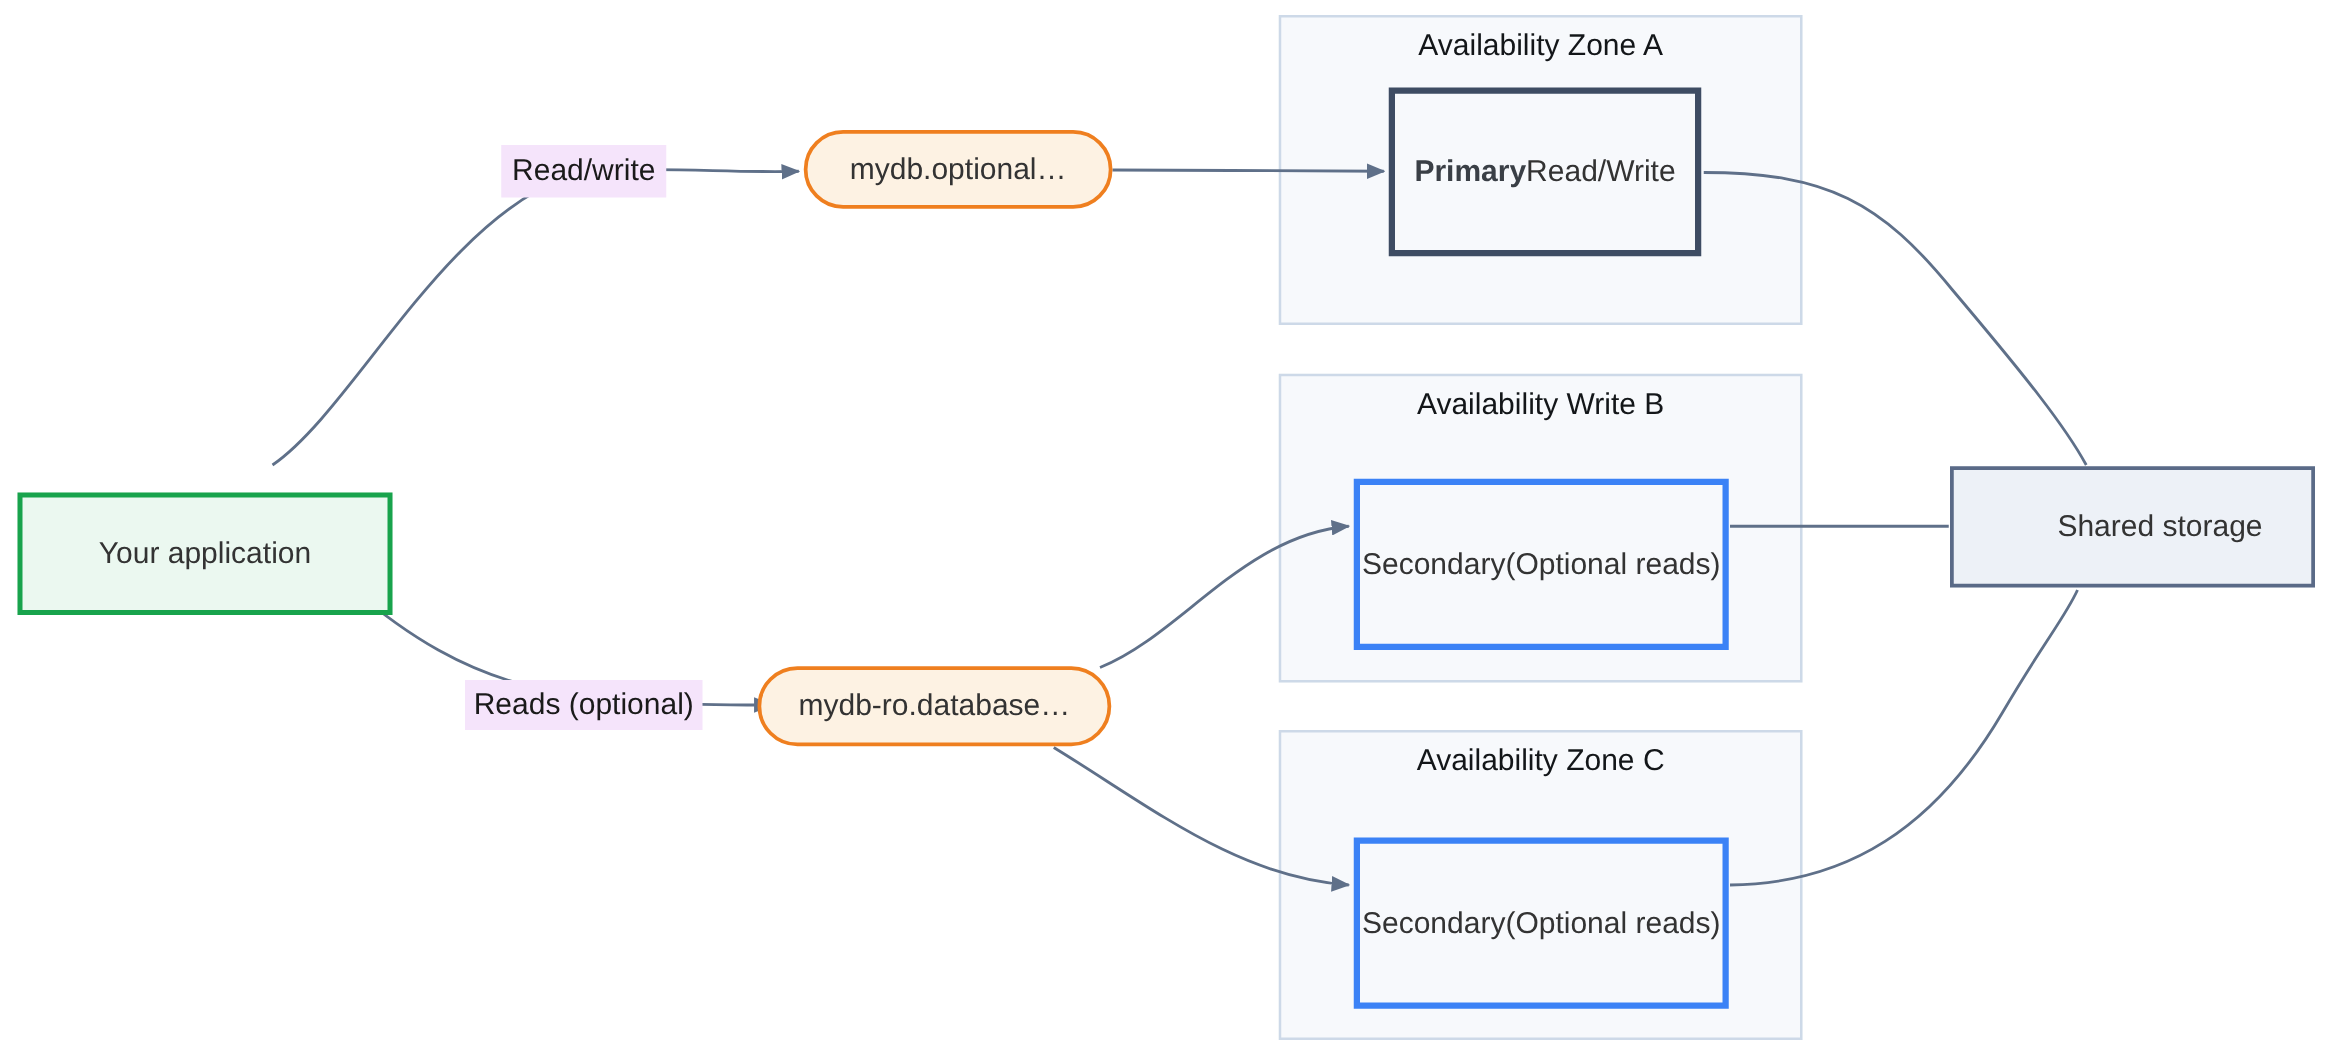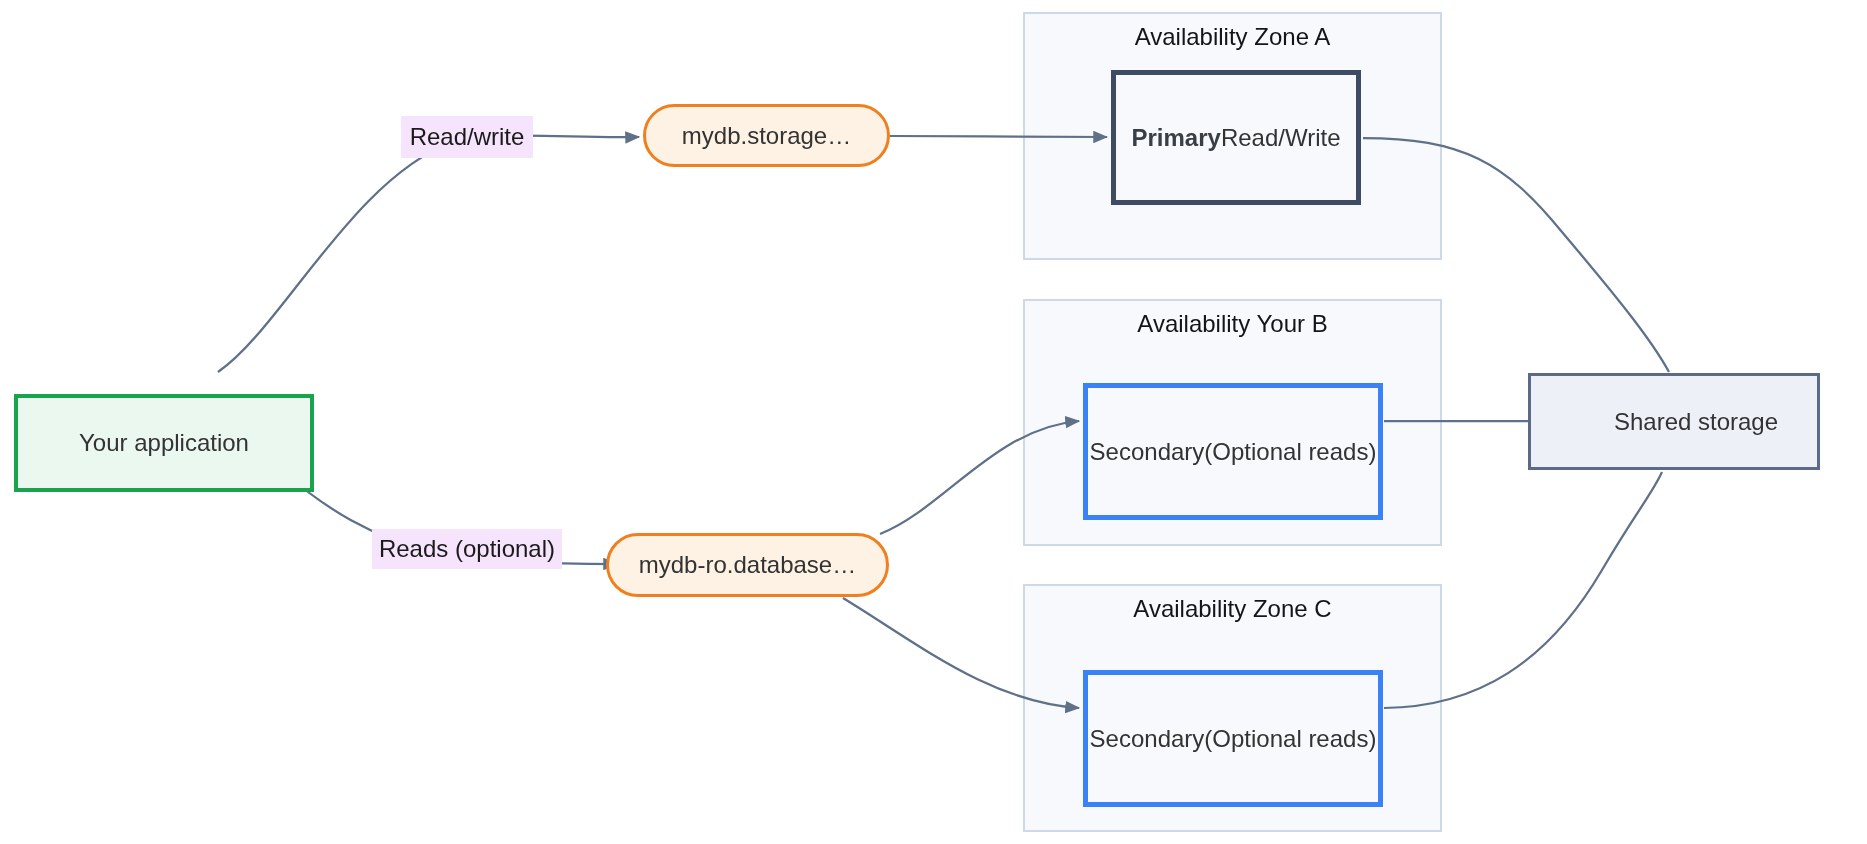--- a/index.html
+++ b/index.html
@@ -80,21 +80,21 @@
 </style>
 </head>
 <body>
 
 <div class="canvas">
 
   <div class="zone" style="left:1023px; top:12px; width:419px; height:248px;">
     <div class="zone-title">Availability Zone A</div>
   </div>
   <div class="zone" style="left:1023px; top:299px; width:419px; height:247px;">
-    <div class="zone-title">Availability Your B</div>
+    <div class="zone-title">Availability Write B</div>
   </div>
   <div class="zone" style="left:1023px; top:584px; width:419px; height:248px;">
     <div class="zone-title">Availability Zone C</div>
   </div>
 
   <svg class="edges" width="1867" height="844" viewBox="0 0 1867 844" aria-hidden="true">
     <defs>
       <marker id="arrowhead" viewBox="0 0 12 10" refX="11" refY="5" markerWidth="15" markerHeight="12.5" orient="auto" markerUnits="userSpaceOnUse">
         <path d="M0,0 L12,5 L0,10 z" fill="#5f7089"></path>
       </marker>
@@ -110,26 +110,26 @@
   </svg>
 
   <div class="node app-node" style="left:14px; top:394px; width:300px; height:98px;">
     <span>Your application</span>
   </div>
 
   <div class="edge-label" style="left:401px; top:116px; width:132px; height:42px;">
     <span>Read/write</span>
   </div>
 
-  <div class="edge-label" style="left:372px; top:529px; width:190px; height:40px;">
+  <div class="edge-label" style="left:372px; top:544px; width:190px; height:40px;">
     <span>Reads (optional)</span>
   </div>
 
   <div class="node pill-node" style="left:643px; top:104px; width:247px; height:63px;">
-    <span>mydb.storage…</span>
+    <span>mydb.optional…</span>
   </div>
 
   <div class="node pill-node" style="left:606px; top:533px; width:283px; height:64px;">
     <span>mydb-ro.database…</span>
   </div>
 
   <div class="node db-node primary-box" style="left:1111px; top:70px; width:250px; height:135px;">
     <span class="line1">Primary</span>
     <span class="line2">Read/Write</span>
   </div>
@@ -137,17 +137,17 @@
   <div class="node db-node secondary-box" style="left:1083px; top:353px; width:300px; height:137px;">
     <span class="line1">Secondary</span>
     <span class="line2">(Optional reads)</span>
   </div>
 
   <div class="node db-node secondary-box" style="left:1083px; top:640px; width:300px; height:137px;">
     <span class="line1">Secondary</span>
     <span class="line2">(Optional reads)</span>
   </div>
 
-  <div class="node storage-node" style="left:1528px; top:373px; width:292px; height:97px;padding-left:44px;">
+  <div class="node storage-node" style="left:1560px; top:373px; width:292px; height:97px;padding-left:44px;">
     <span>Shared storage</span>
   </div>
 
 </div>
 
 </body></html>

